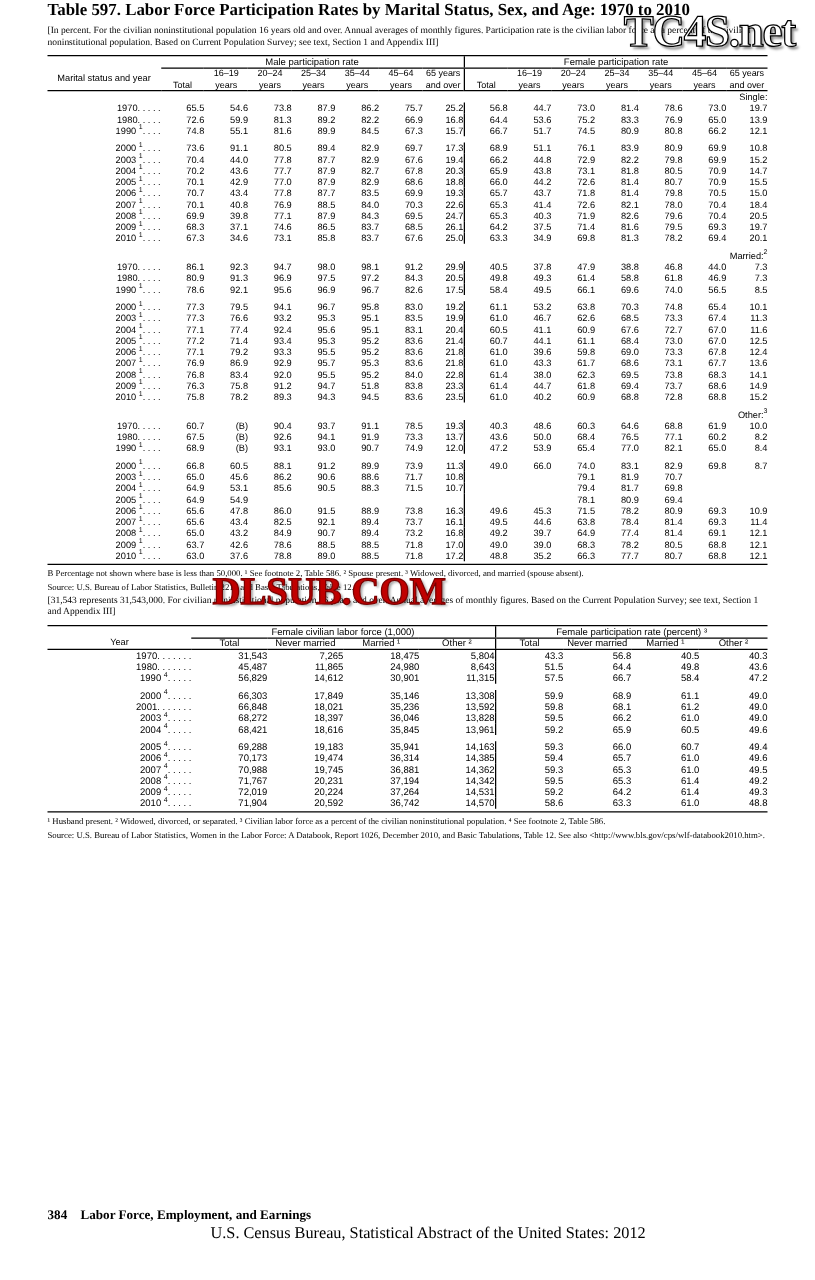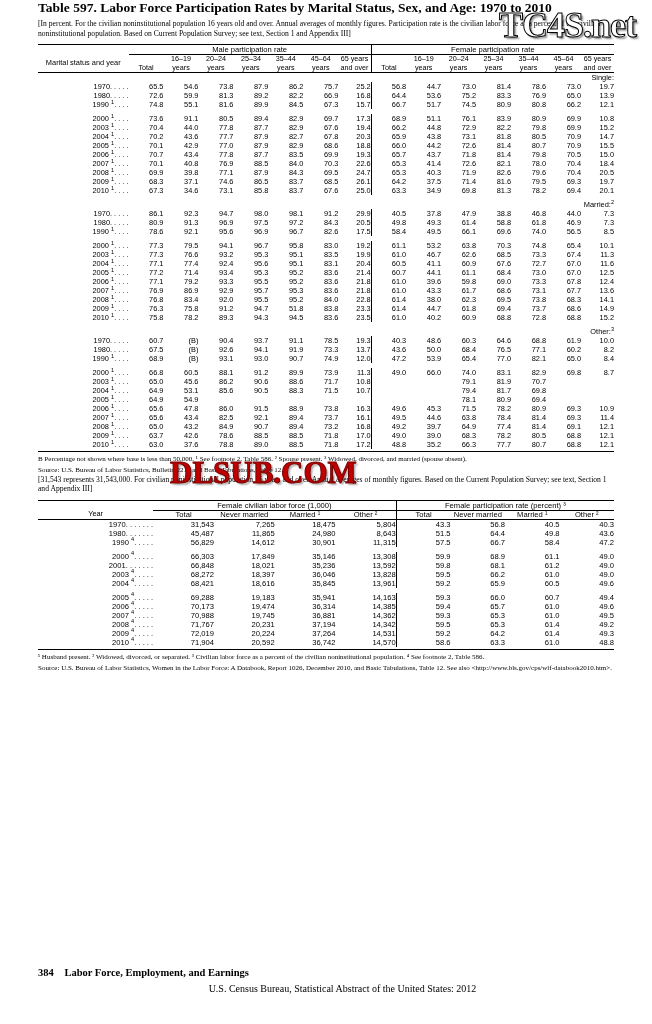--- a/index.html
+++ b/index.html
@@ -77,21 +77,21 @@
 
   .t2 td{ font-size:7.6px;}
   .t2 .stubcell{font-size:7.6px;}
 
   .pagefoot{
     position:absolute; left:38px; bottom:46px;
     font-size:10.5px; font-weight:bold; font-family:"Liberation Serif", serif;
   }
   .srcfoot{
     position:absolute; left:0; right:0; bottom:30px; text-align:center;
-    font-size:10px; font-family:"Liberation Serif", serif;padding-left:33px;
+    font-size:13px; font-family:"Liberation Serif", serif;padding-left:33px;
   }
   .vsep{border-left:0.8px solid #000;}
 </style>
 </head>
 <body>
 
 <div class="page">
 
   <div class="wm-tc4s">TC4S.net</div>
   <div class="wm-dlsub">DLSUB.COM</div>

